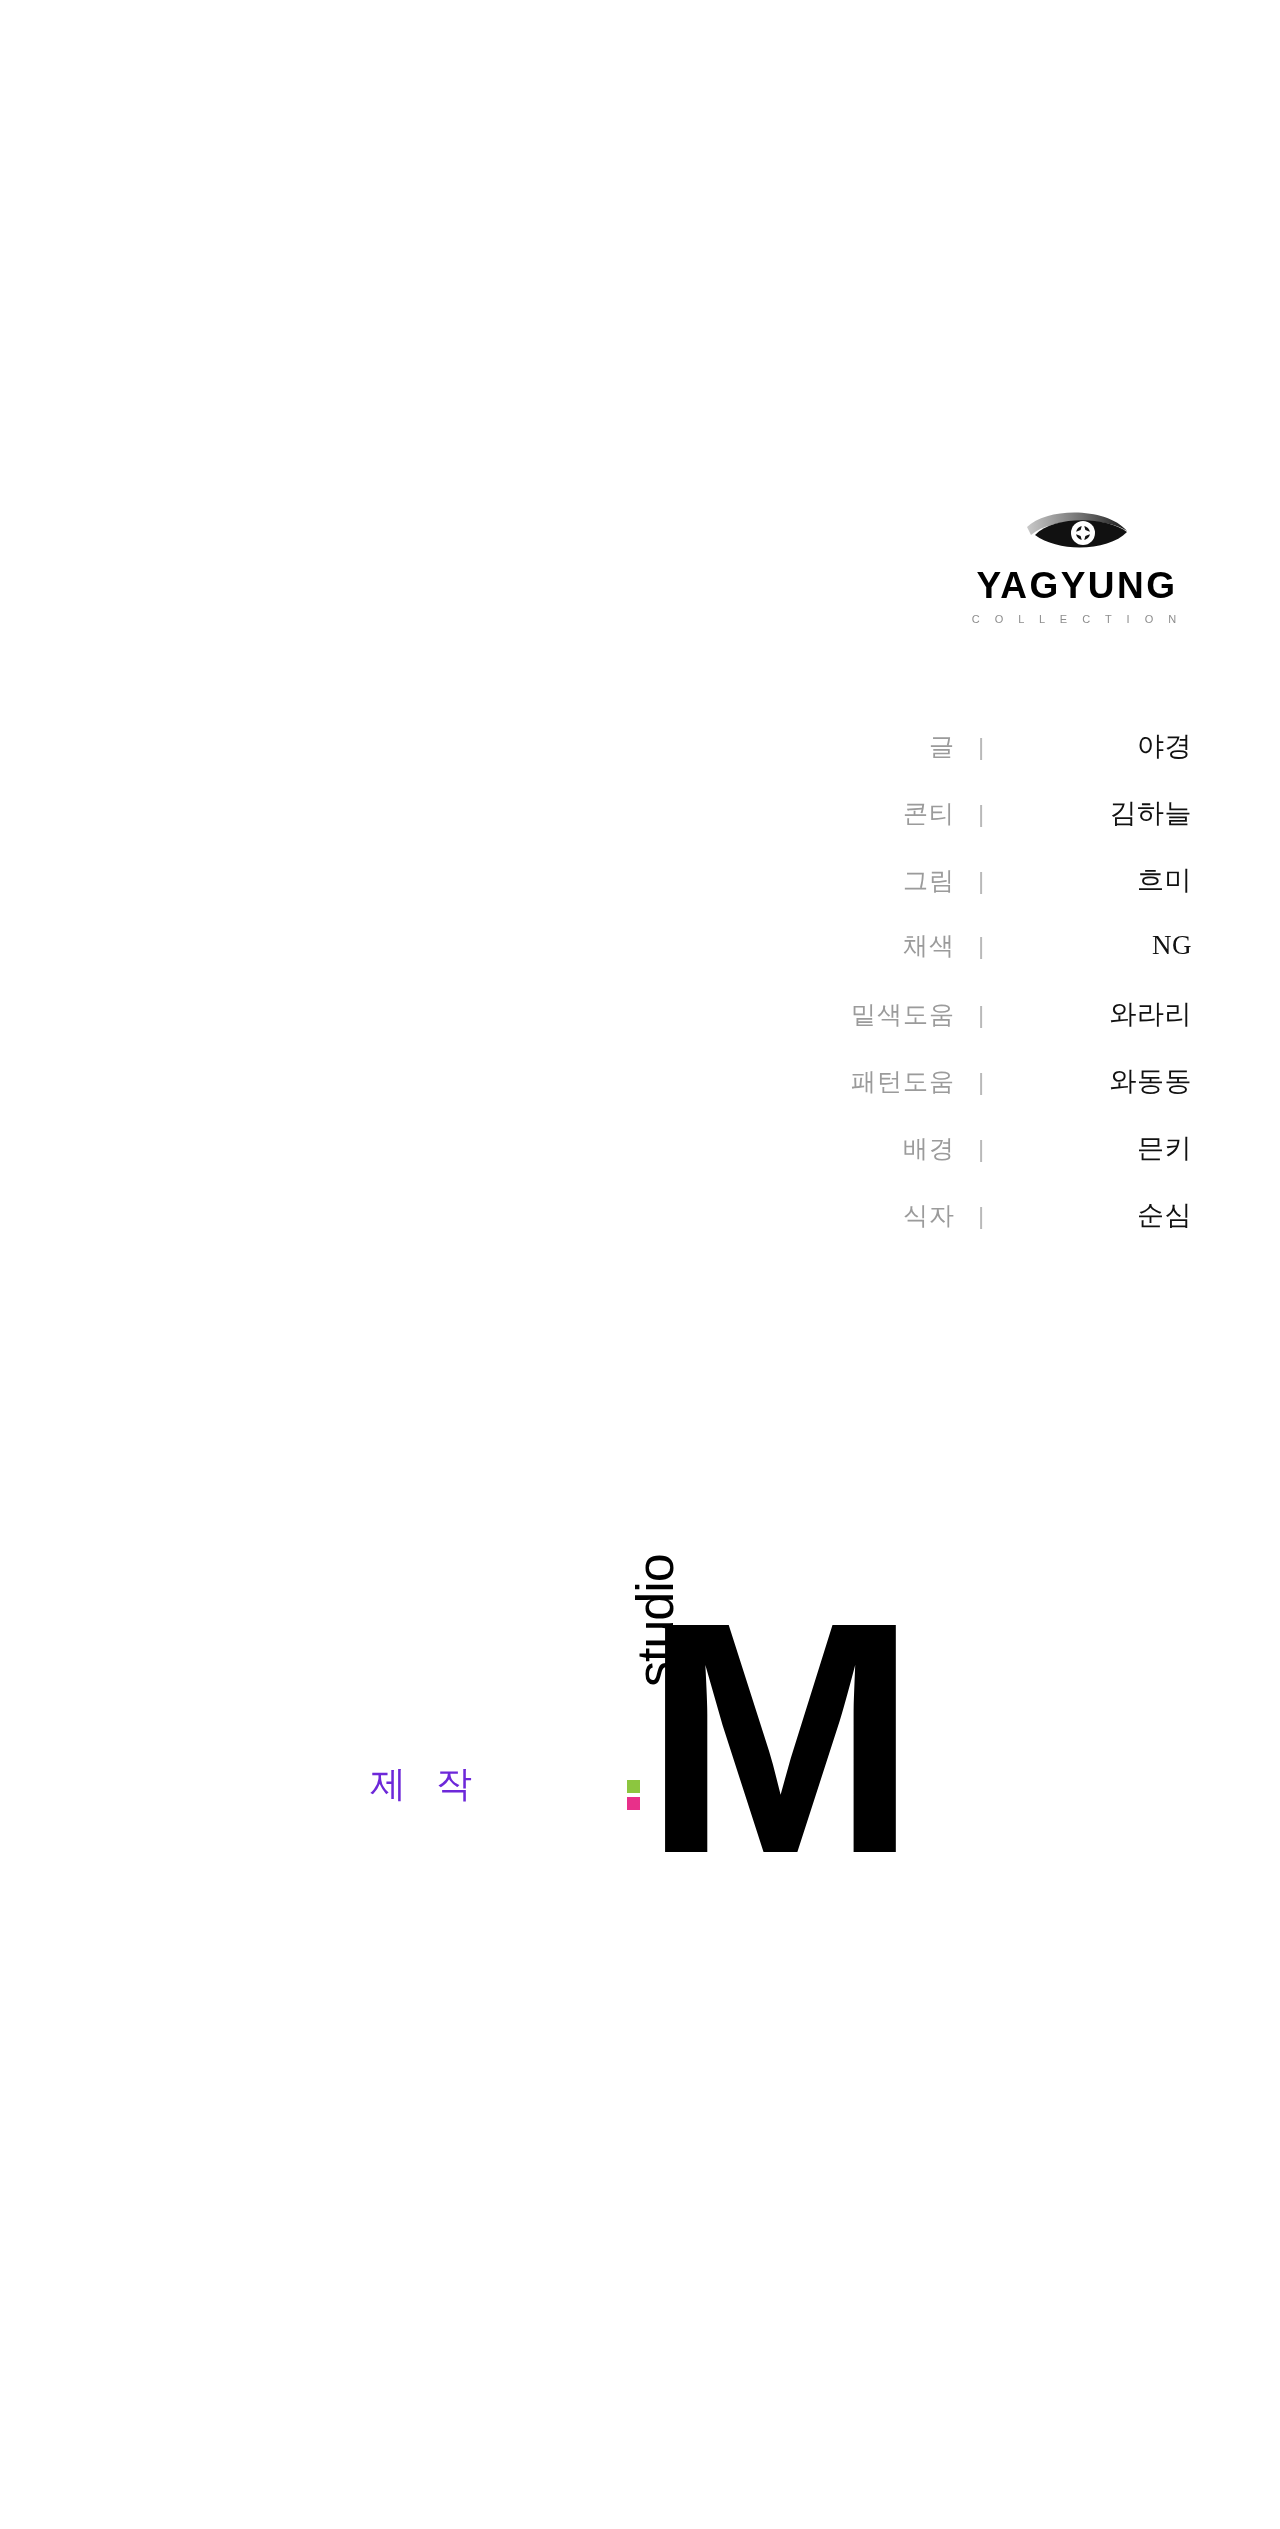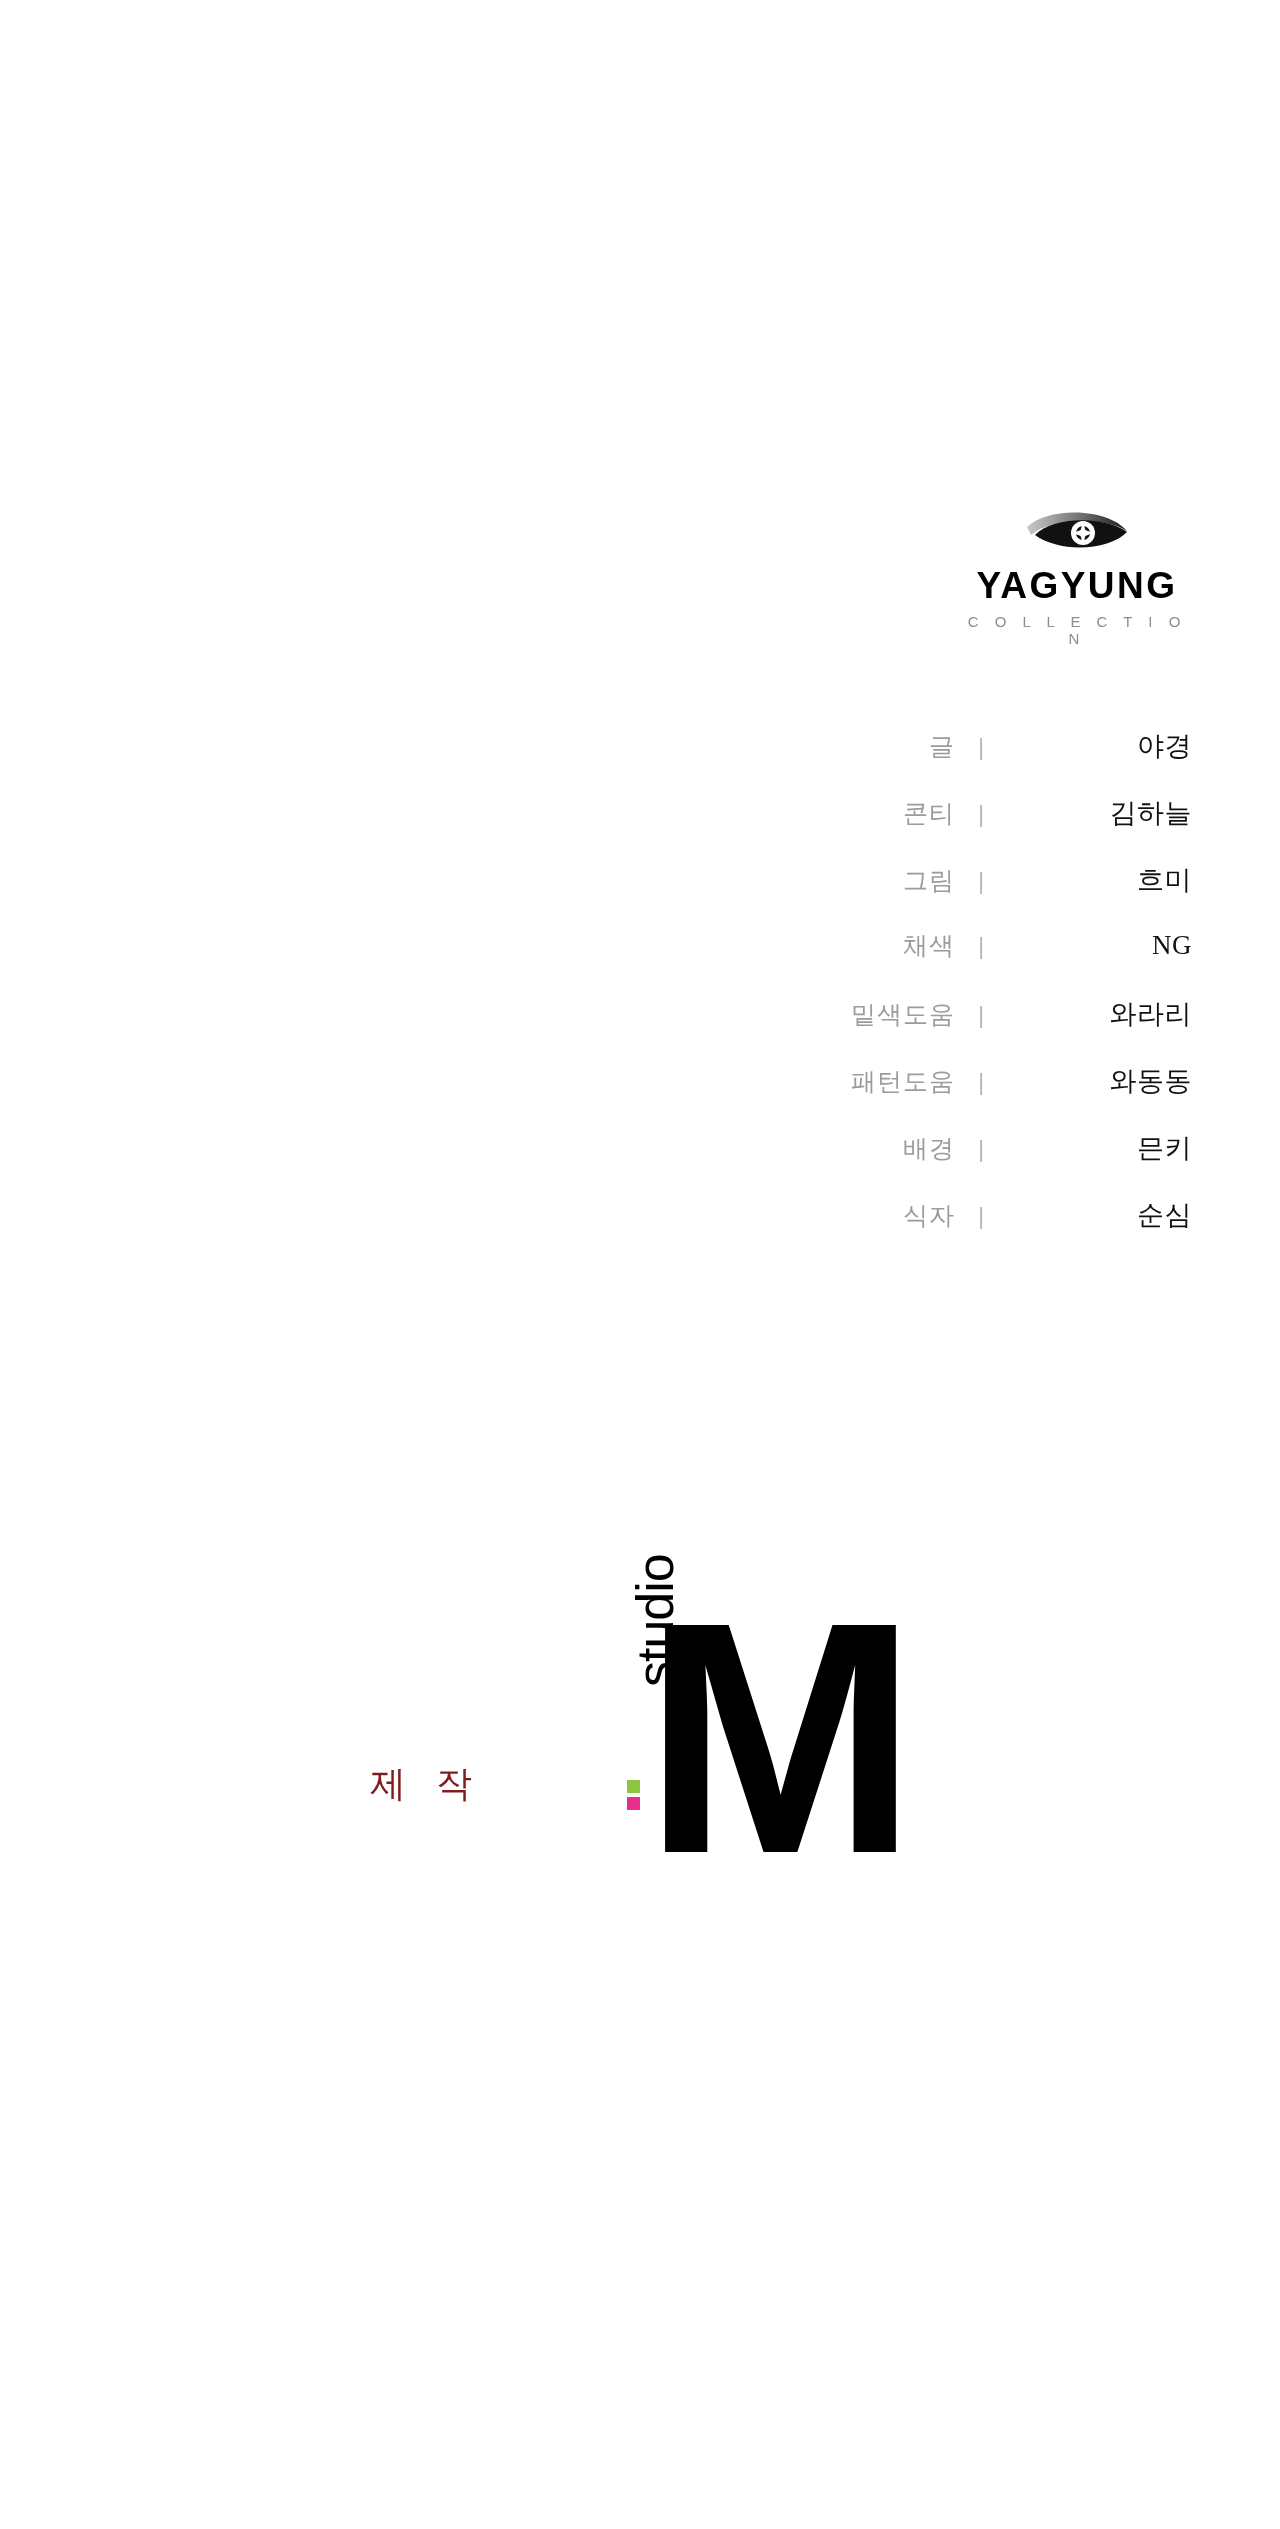--- a/index.html
+++ b/index.html
@@ -33,21 +33,21 @@
   .brand-word {
     font-family: "Liberation Sans", sans-serif;
     font-weight: bold;
     font-size: 37px;
     letter-spacing: 2.5px;
     line-height: 1;
     color: #000000;
   }
   .brand-sub {
     font-family: "Liberation Sans", sans-serif;
-    font-size: 15px;
+    font-size: 11px;
     letter-spacing: 6px;
     color: #8d8d8d;
     margin-top: 9px;
   }
 
   
   .credits {
     position: absolute;
     top: 728px;
     right: 88px;
@@ -88,21 +88,21 @@
     left: 0;
     width: 1280px;
     height: 330px;
   }
   .studio-label {
     position: absolute;
     left: 370px;
     top: 145px;
     font-size: 36px;
     letter-spacing: 10px;
-    color: #7f1d1d;
+    color: #6d28d9;
   }
   .studio-mark {
     position: absolute;
     left: 615px;
     top: 10px;
     width: 300px;
     height: 310px;
   }
   .big-m {
     position: absolute;

